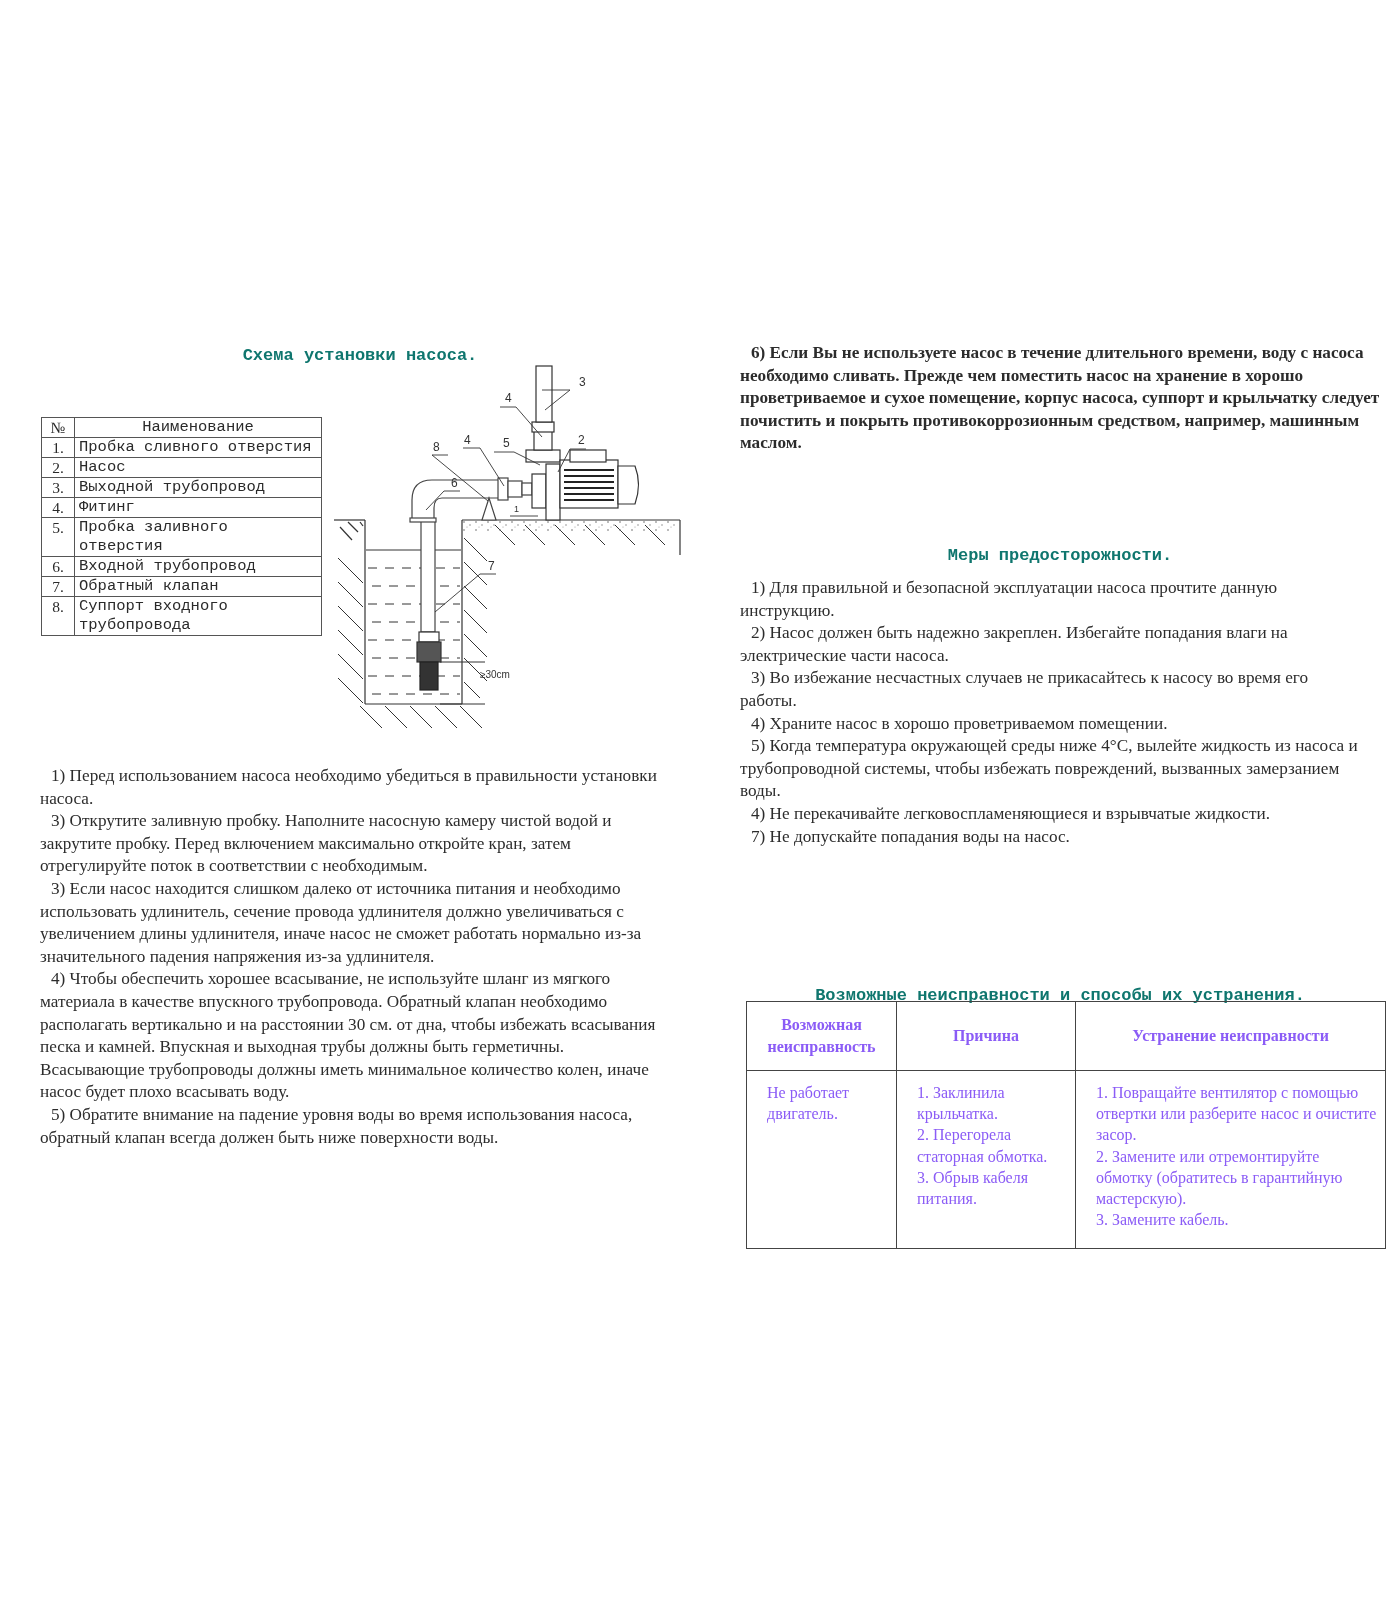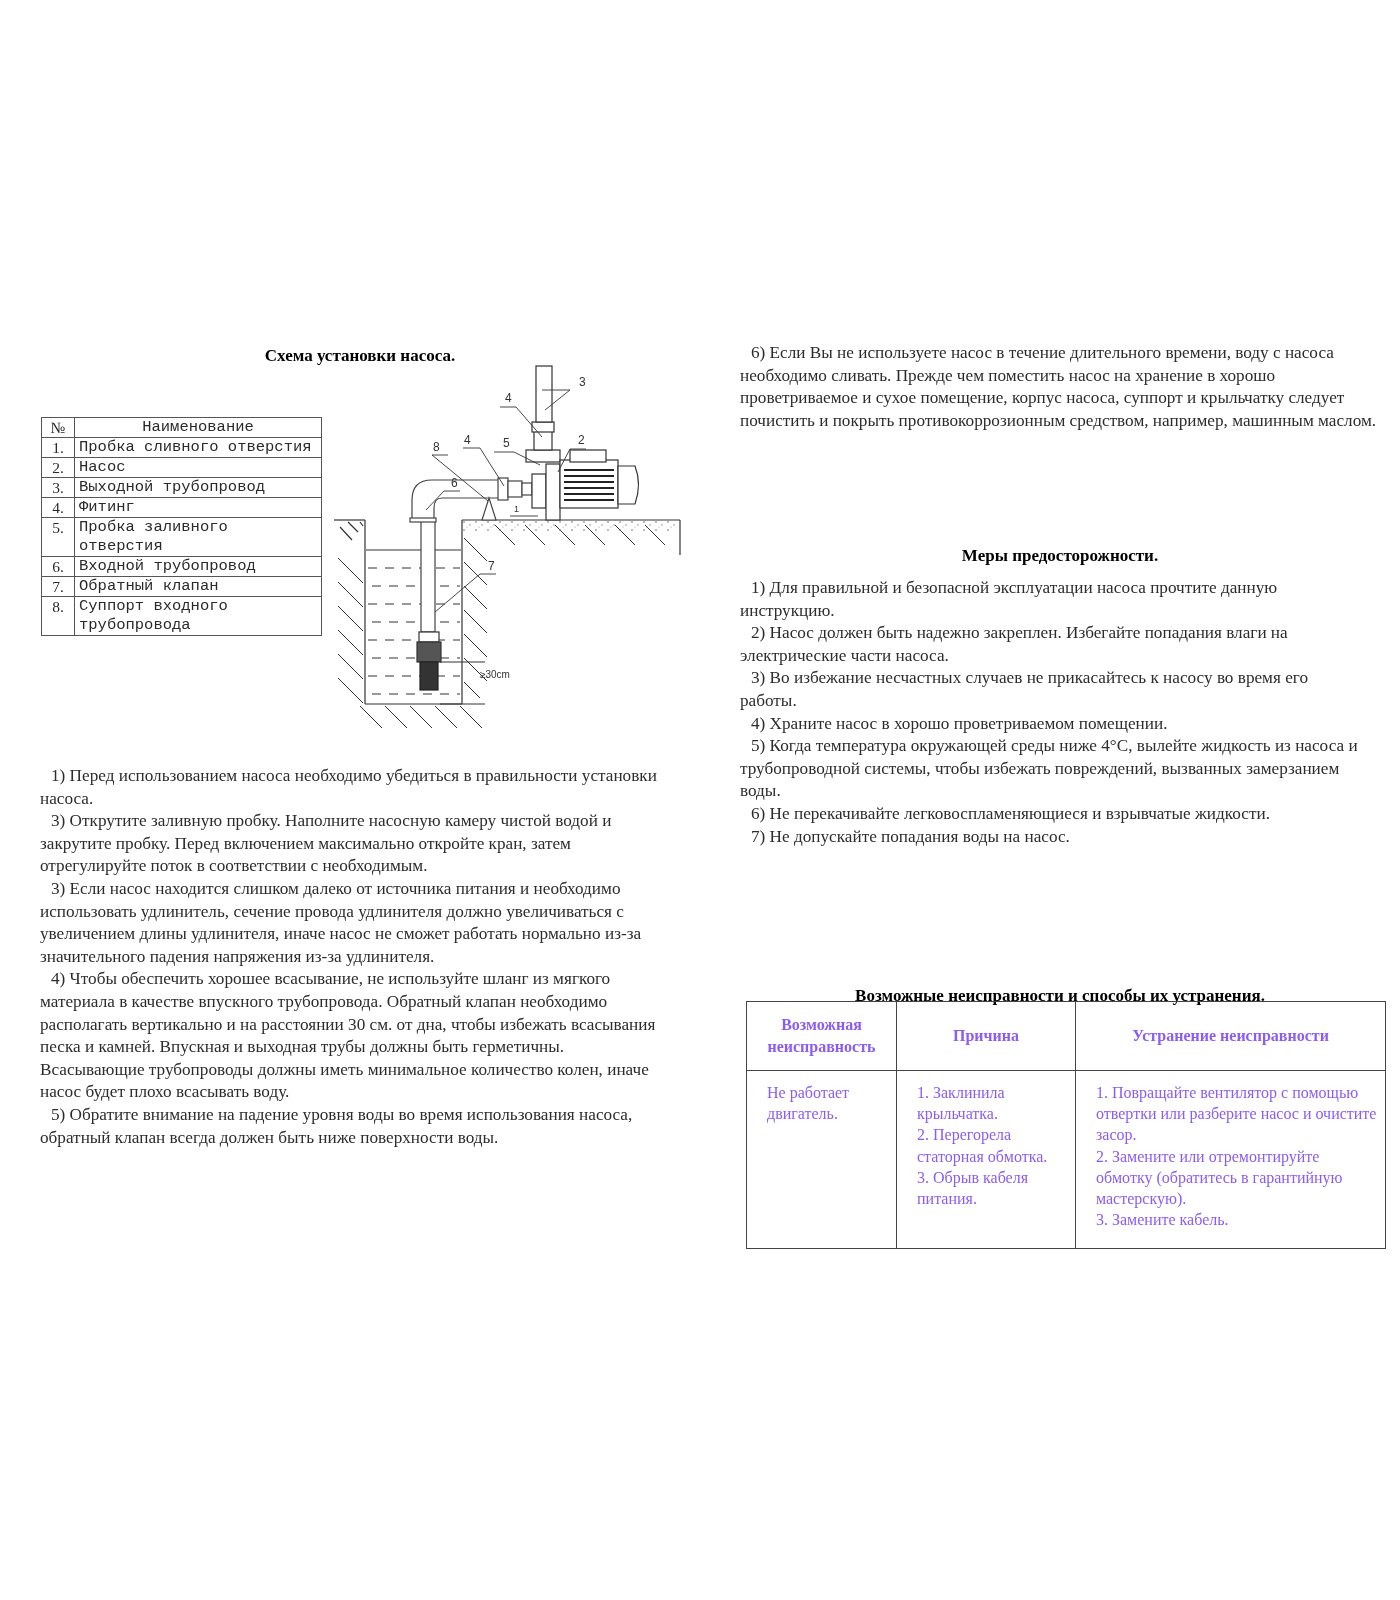--- a/index.html
+++ b/index.html
@@ -1,19 +1,19 @@
 <!DOCTYPE html>
 <html><head>
 <meta charset="utf-8">
 <style>
   html, body { margin:0; padding:0; background:#ffffff; }
   body { width:1400px; height:1600px; position:relative; overflow:hidden;
          font-family:"Liberation Serif","DejaVu Serif",serif; color:#2a2a2a; }
   .abs { position:absolute; }
-  .heading { font-weight:bold; font-size:17px; color:#000000; text-align:center; }
+  .heading { font-weight:bold; font-size:17px; color:#0f766e; text-align:center;font-family:Liberation Mono, monospace; }
   .para { font-size:17.2px; line-height:22.6px; color:#2c2c2c; }
   .para p { margin:0; text-indent:11px; }
   
   table.parts { border-collapse:collapse; font-size:15.5px; line-height:19px; color:#2a2a2a; }
   table.parts td { border:1px solid #555; padding:0 4px; vertical-align:top; }
   table.parts td.num { text-align:center; width:26px; padding:0 3px; }
   table.parts td.name { width:238px;font-family:Liberation Mono, monospace; }
   table.parts tr.head td { text-align:center; }
   
   table.faults { border-collapse:collapse; font-size:16px; line-height:21.2px; color:#8b5cf6; }
@@ -218,33 +218,33 @@
 </svg>
 
 <div class="abs para" style="left:40px; top:765px; width:630px;">
   <p>1) Перед использованием насоса необходимо убедиться в правильности установки насоса.</p>
   <p>3) Открутите заливную пробку. Наполните насосную камеру чистой водой и закрутите пробку. Перед включением максимально откройте кран, затем отрегулируйте поток в соответствии с необходимым.</p>
   <p>3) Если насос находится слишком далеко от источника питания и необходимо использовать удлинитель, сечение провода удлинителя должно увеличиваться с увеличением длины удлинителя, иначе насос не сможет работать нормально из-за значительного падения напряжения из-за удлинителя.</p>
   <p>4) Чтобы обеспечить хорошее всасывание, не используйте шланг из мягкого материала в качестве впускного трубопровода. Обратный клапан необходимо располагать вертикально и на расстоянии 30 см. от дна, чтобы избежать всасывания песка и камней. Впускная и выходная трубы должны быть герметичны. Всасывающие трубопроводы должны иметь минимальное количество колен, иначе насос будет плохо всасывать воду.</p>
   <p>5) Обратите внимание на падение уровня воды во время использования насоса, обратный клапан всегда должен быть ниже поверхности воды.</p>
 </div>
 
-<div class="abs para" style="left:740px; top:342px; width:640px;">
+<div class="abs para" style="left:740px; top:342px; width:640px;font-weight:bold;">
   <p>6) Если Вы не используете насос в течение длительного времени, воду с насоса необходимо сливать. Прежде чем поместить насос на хранение в хорошо проветриваемое и сухое помещение, корпус насоса, суппорт и крыльчатку следует почистить и покрыть противокоррозионным средством, например, машинным маслом.</p>
 </div>
 
 <div class="abs heading" style="left:740px; top:546px; width:640px;">Меры предосторожности.</div>
 
 <div class="abs para" style="left:740px; top:577px; width:625px;">
   <p>1) Для правильной и безопасной эксплуатации насоса прочтите данную инструкцию.</p>
   <p>2) Насос должен быть надежно закреплен. Избегайте попадания влаги на электрические части насоса.</p>
   <p>3) Во избежание несчастных случаев не прикасайтесь к насосу во время его работы.</p>
   <p>4) Храните насос в хорошо проветриваемом помещении.</p>
   <p>5) Когда температура окружающей среды ниже 4°C, вылейте жидкость из насоса и трубопроводной системы, чтобы избежать повреждений, вызванных замерзанием воды.</p>
-  <p>6) Не перекачивайте легковоспламеняющиеся и взрывчатые жидкости.</p>
+  <p>4) Не перекачивайте легковоспламеняющиеся и взрывчатые жидкости.</p>
   <p>7) Не допускайте попадания воды на насос.</p>
 </div>
 
 <div class="abs heading" style="left:740px; top:986px; width:640px;">Возможные неисправности и способы их устранения.</div>
 
 <table class="faults abs" style="left:746px; top:1001px; width:640px;">
   <tbody>
       <tr>
     <th style="width:137px;">Возможная неисправность</th>
     <th style="width:166px;">Причина</th>

